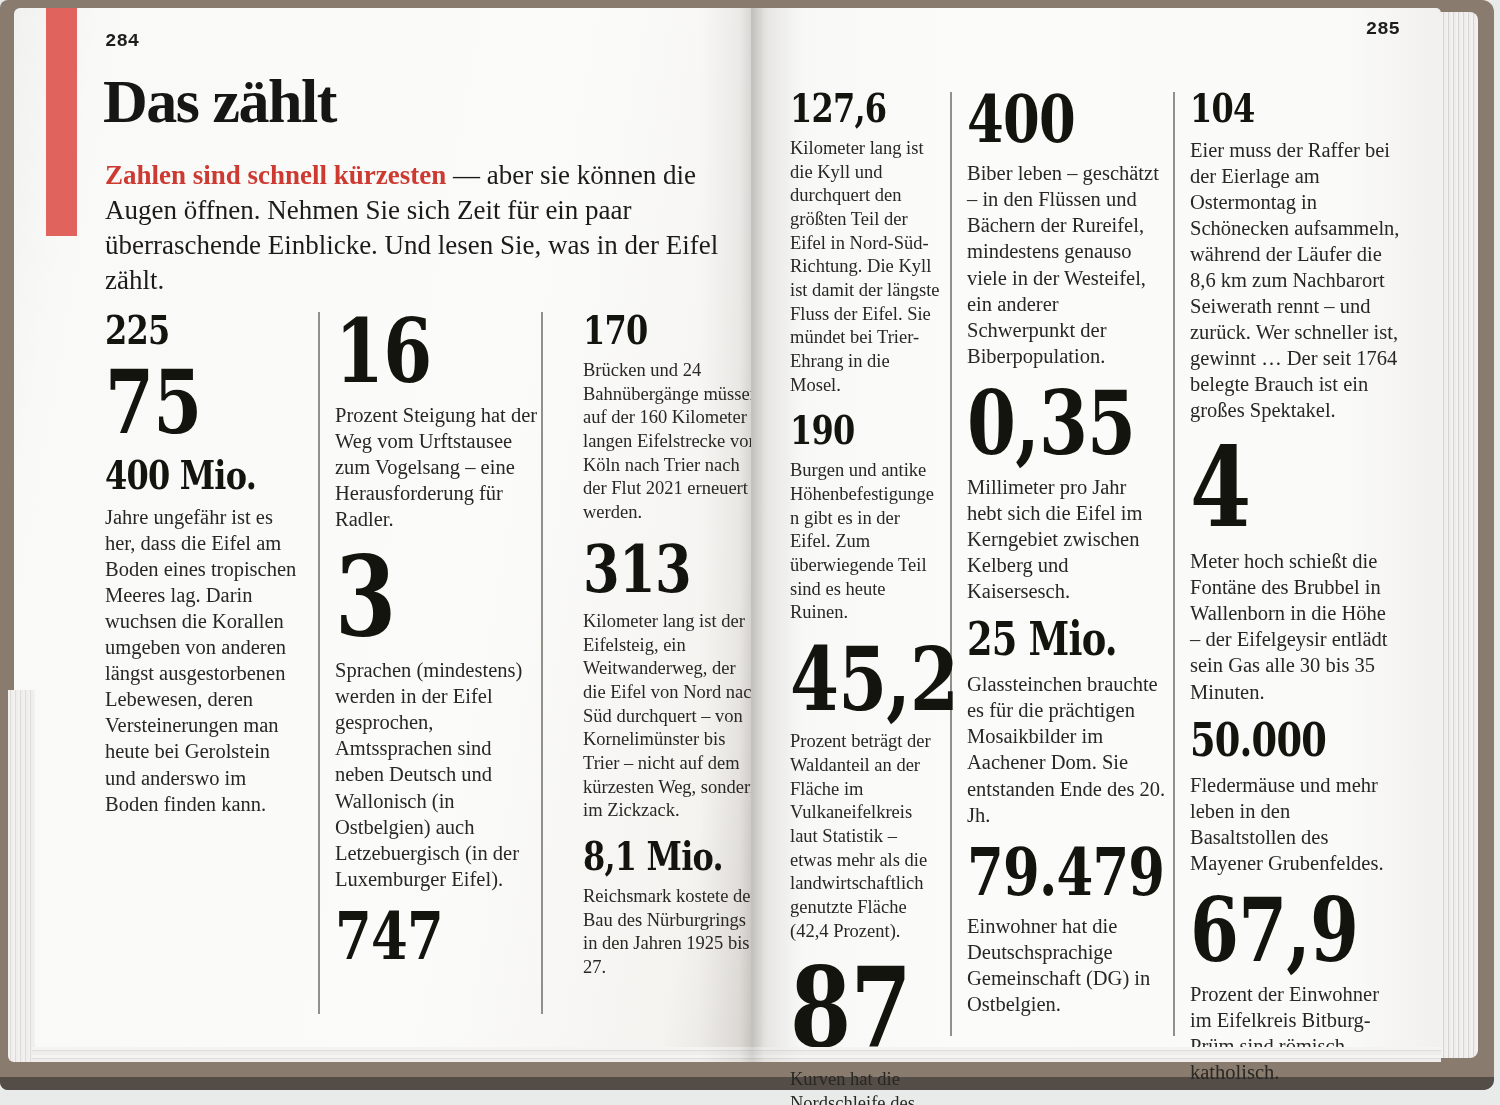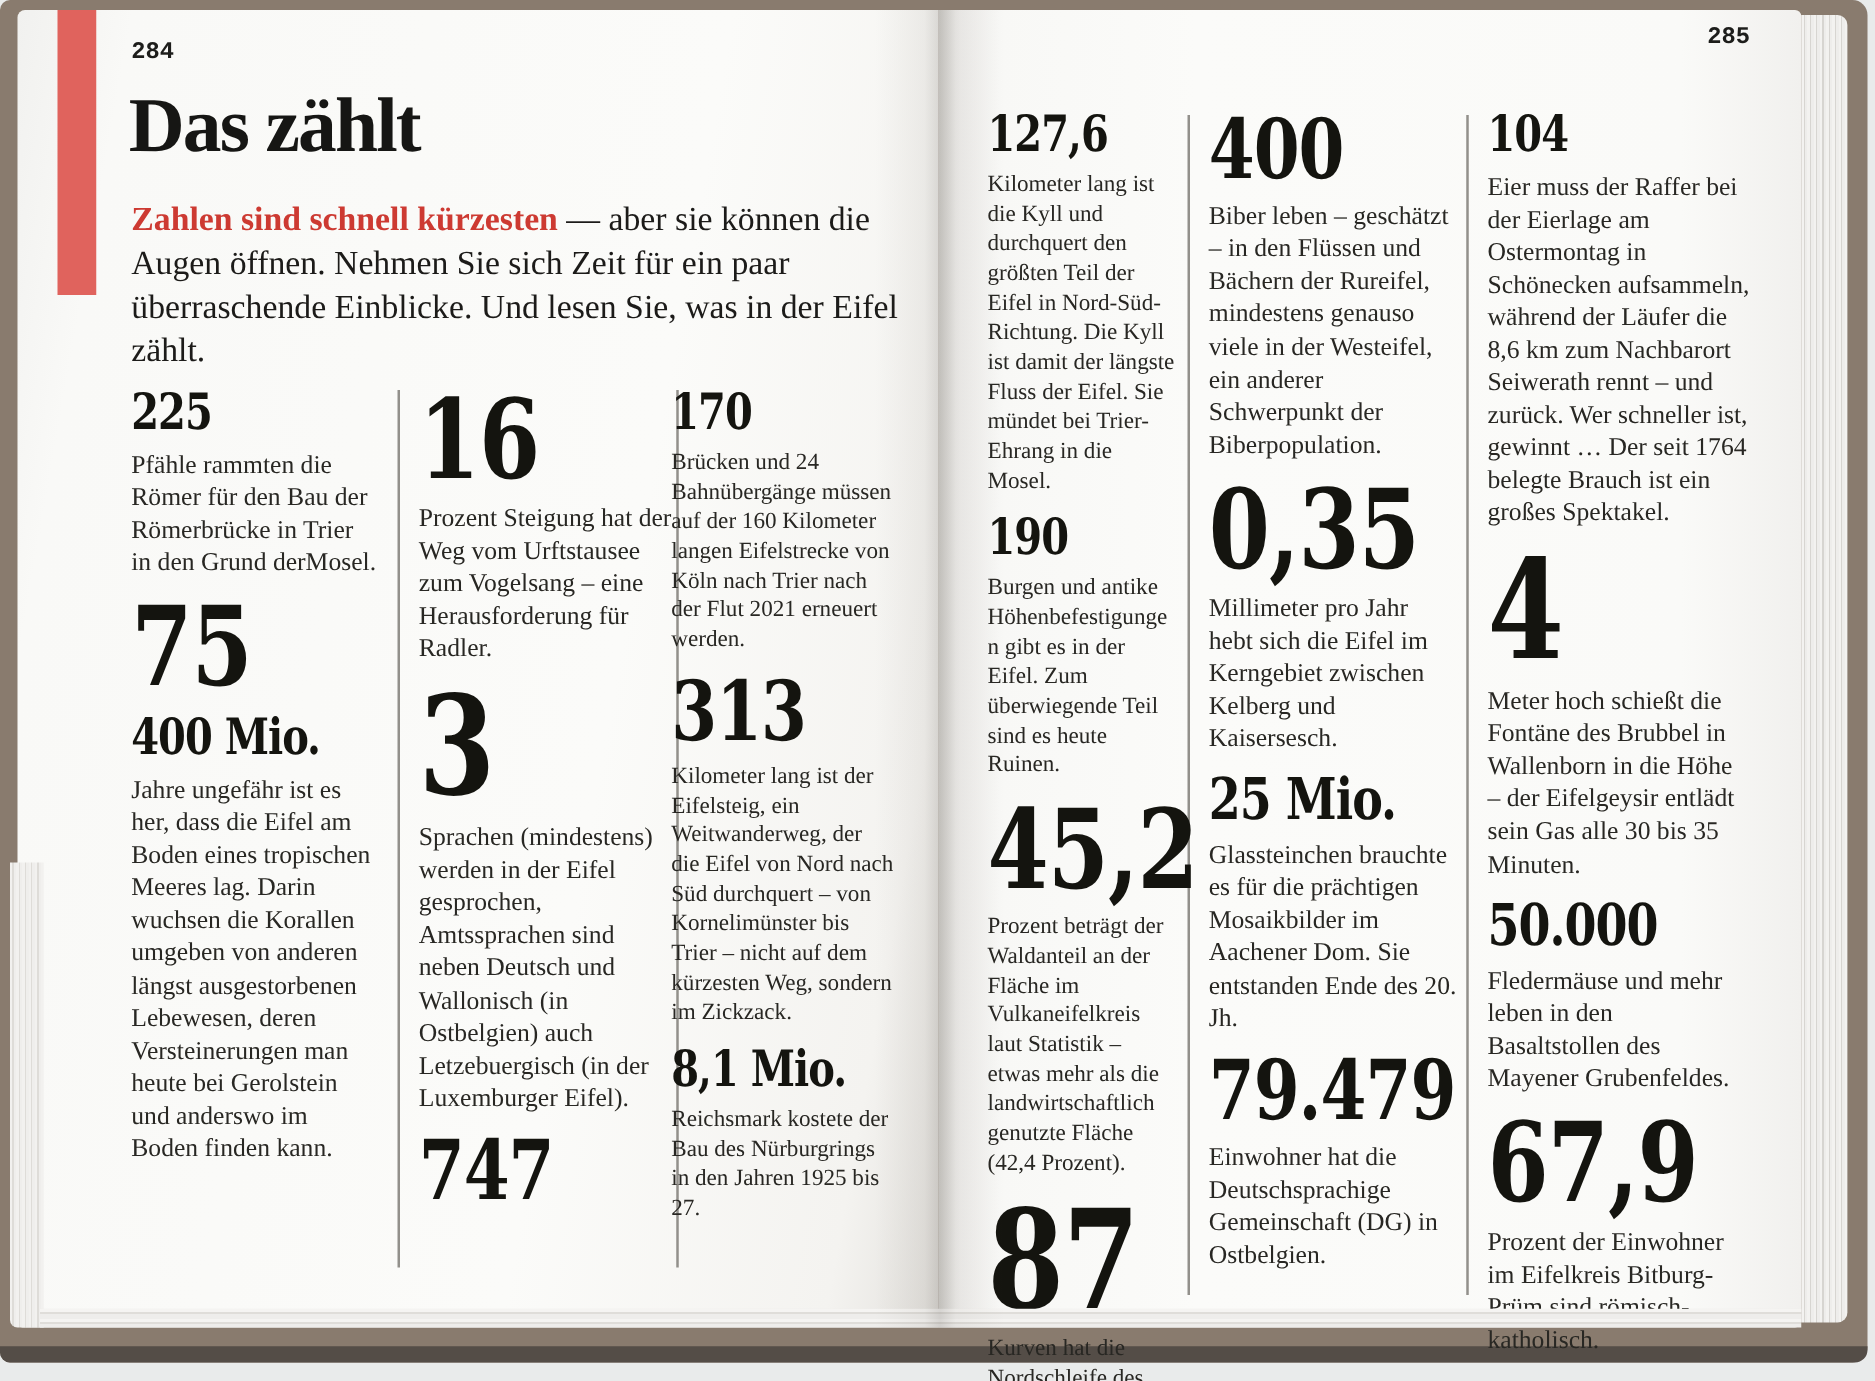--- a/index.html
+++ b/index.html
@@ -37,21 +37,21 @@
   .intro{position:absolute;left:91px;top:150px;width:648px;margin:0;font-size:27px;line-height:1.3;color:#1c1b19;}
   .intro-red{color:var(--accent-text,#cd3a32);font-weight:700;}
 
   
   .cols{position:absolute;}
   .cols-left{left:91px;top:304px;width:631px;height:750px;}
   .cols-right{left:39px;top:82px;width:612px;height:952px;}
   .col{position:absolute;top:0;}
   .cols-left .col-1{left:0;width:198px;}
   .cols-left .col-2{left:230px;width:206px;}
-  .cols-left .col-3{left:432px;width:179px;}
+  .cols-left .col-3{left:478px;width:179px;}
   .cols-right .col-1{left:0;width:153px;}
   .cols-right .col-2{left:177px;width:199px;}
   .cols-right .col-3{left:400px;width:210px;}
   .divider{position:absolute;width:1.5px;background:#92908b;}
   .dl-1{left:304px;top:304px;height:702px;}
   .dl-2{left:527px;top:304px;height:702px;}
   .dr-1{left:199px;top:84px;height:944px;}
   .dr-2{left:422px;top:84px;height:944px;}
 
   .stat{margin:0 0 15px 0;}
@@ -76,21 +76,20 @@
     <div class="red-bar"></div>
     <div class="pagenum pn-left">284</div>
     <h1 class="title">Das zählt</h1>
     <p class="intro"><span class="intro-red">Zahlen sind schnell kürzesten</span><span> — aber sie können die Augen öffnen. Nehmen Sie sich Zeit für ein paar überraschende Einblicke. Und lesen Sie, was in der Eifel zählt.</span></p>
     <div class="divider dl-1"></div>
     <div class="divider dl-2"></div>
     <div class="cols cols-left">
         <div class="col col-1">
           <div class="stat">
             <div class="num num-s">225</div>
-            <p class="desc">Pfähle rammten die Römer für den Bau der Römerbrücke in Trier in den Grund derMosel.</p>
           </div>
           <div class="stat">
             <div class="num num-xl">75</div>
           </div>
           <div class="stat">
             <div class="num num-s">400 Mio.</div>
             <p class="desc">Jahre ungefähr ist es her, dass die Eifel am Boden eines tropischen Meeres lag. Darin wuchsen die Korallen umgeben von anderen längst ausgestorbenen Lebewesen, deren Versteinerungen man heute bei Gerolstein und anderswo im Boden finden kann.</p>
           </div>
         </div>
         <div class="col col-2">

